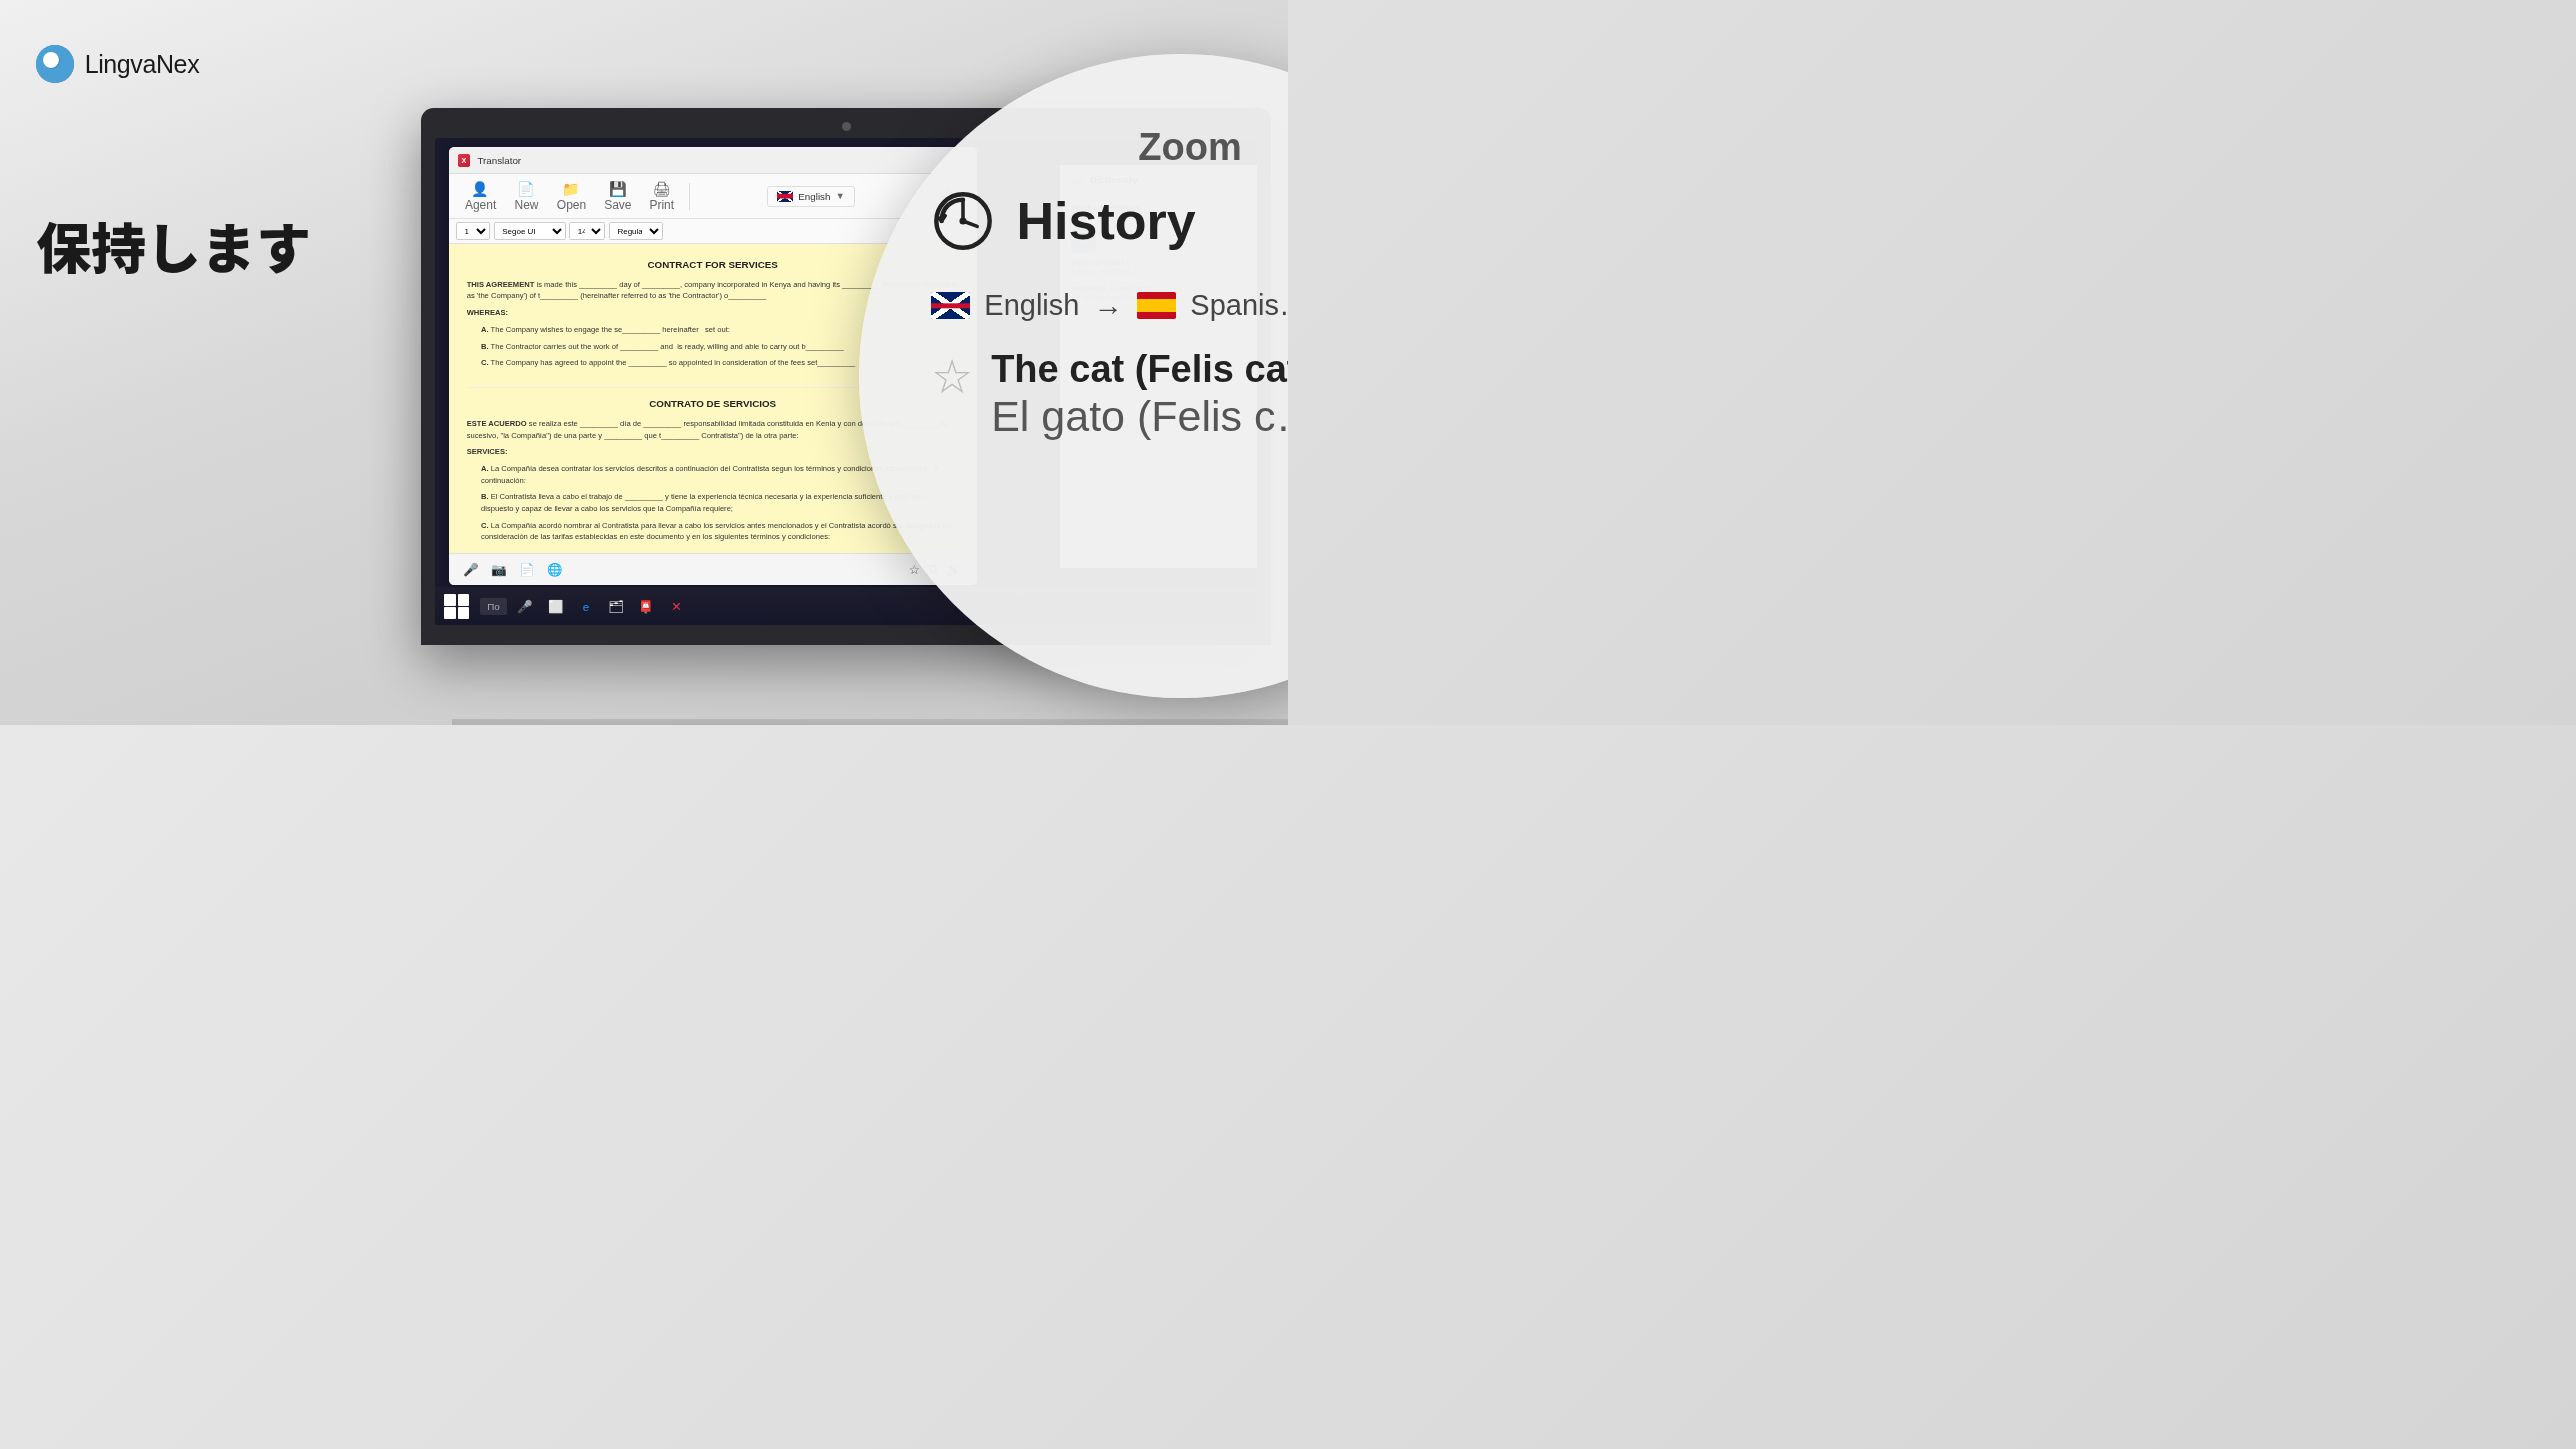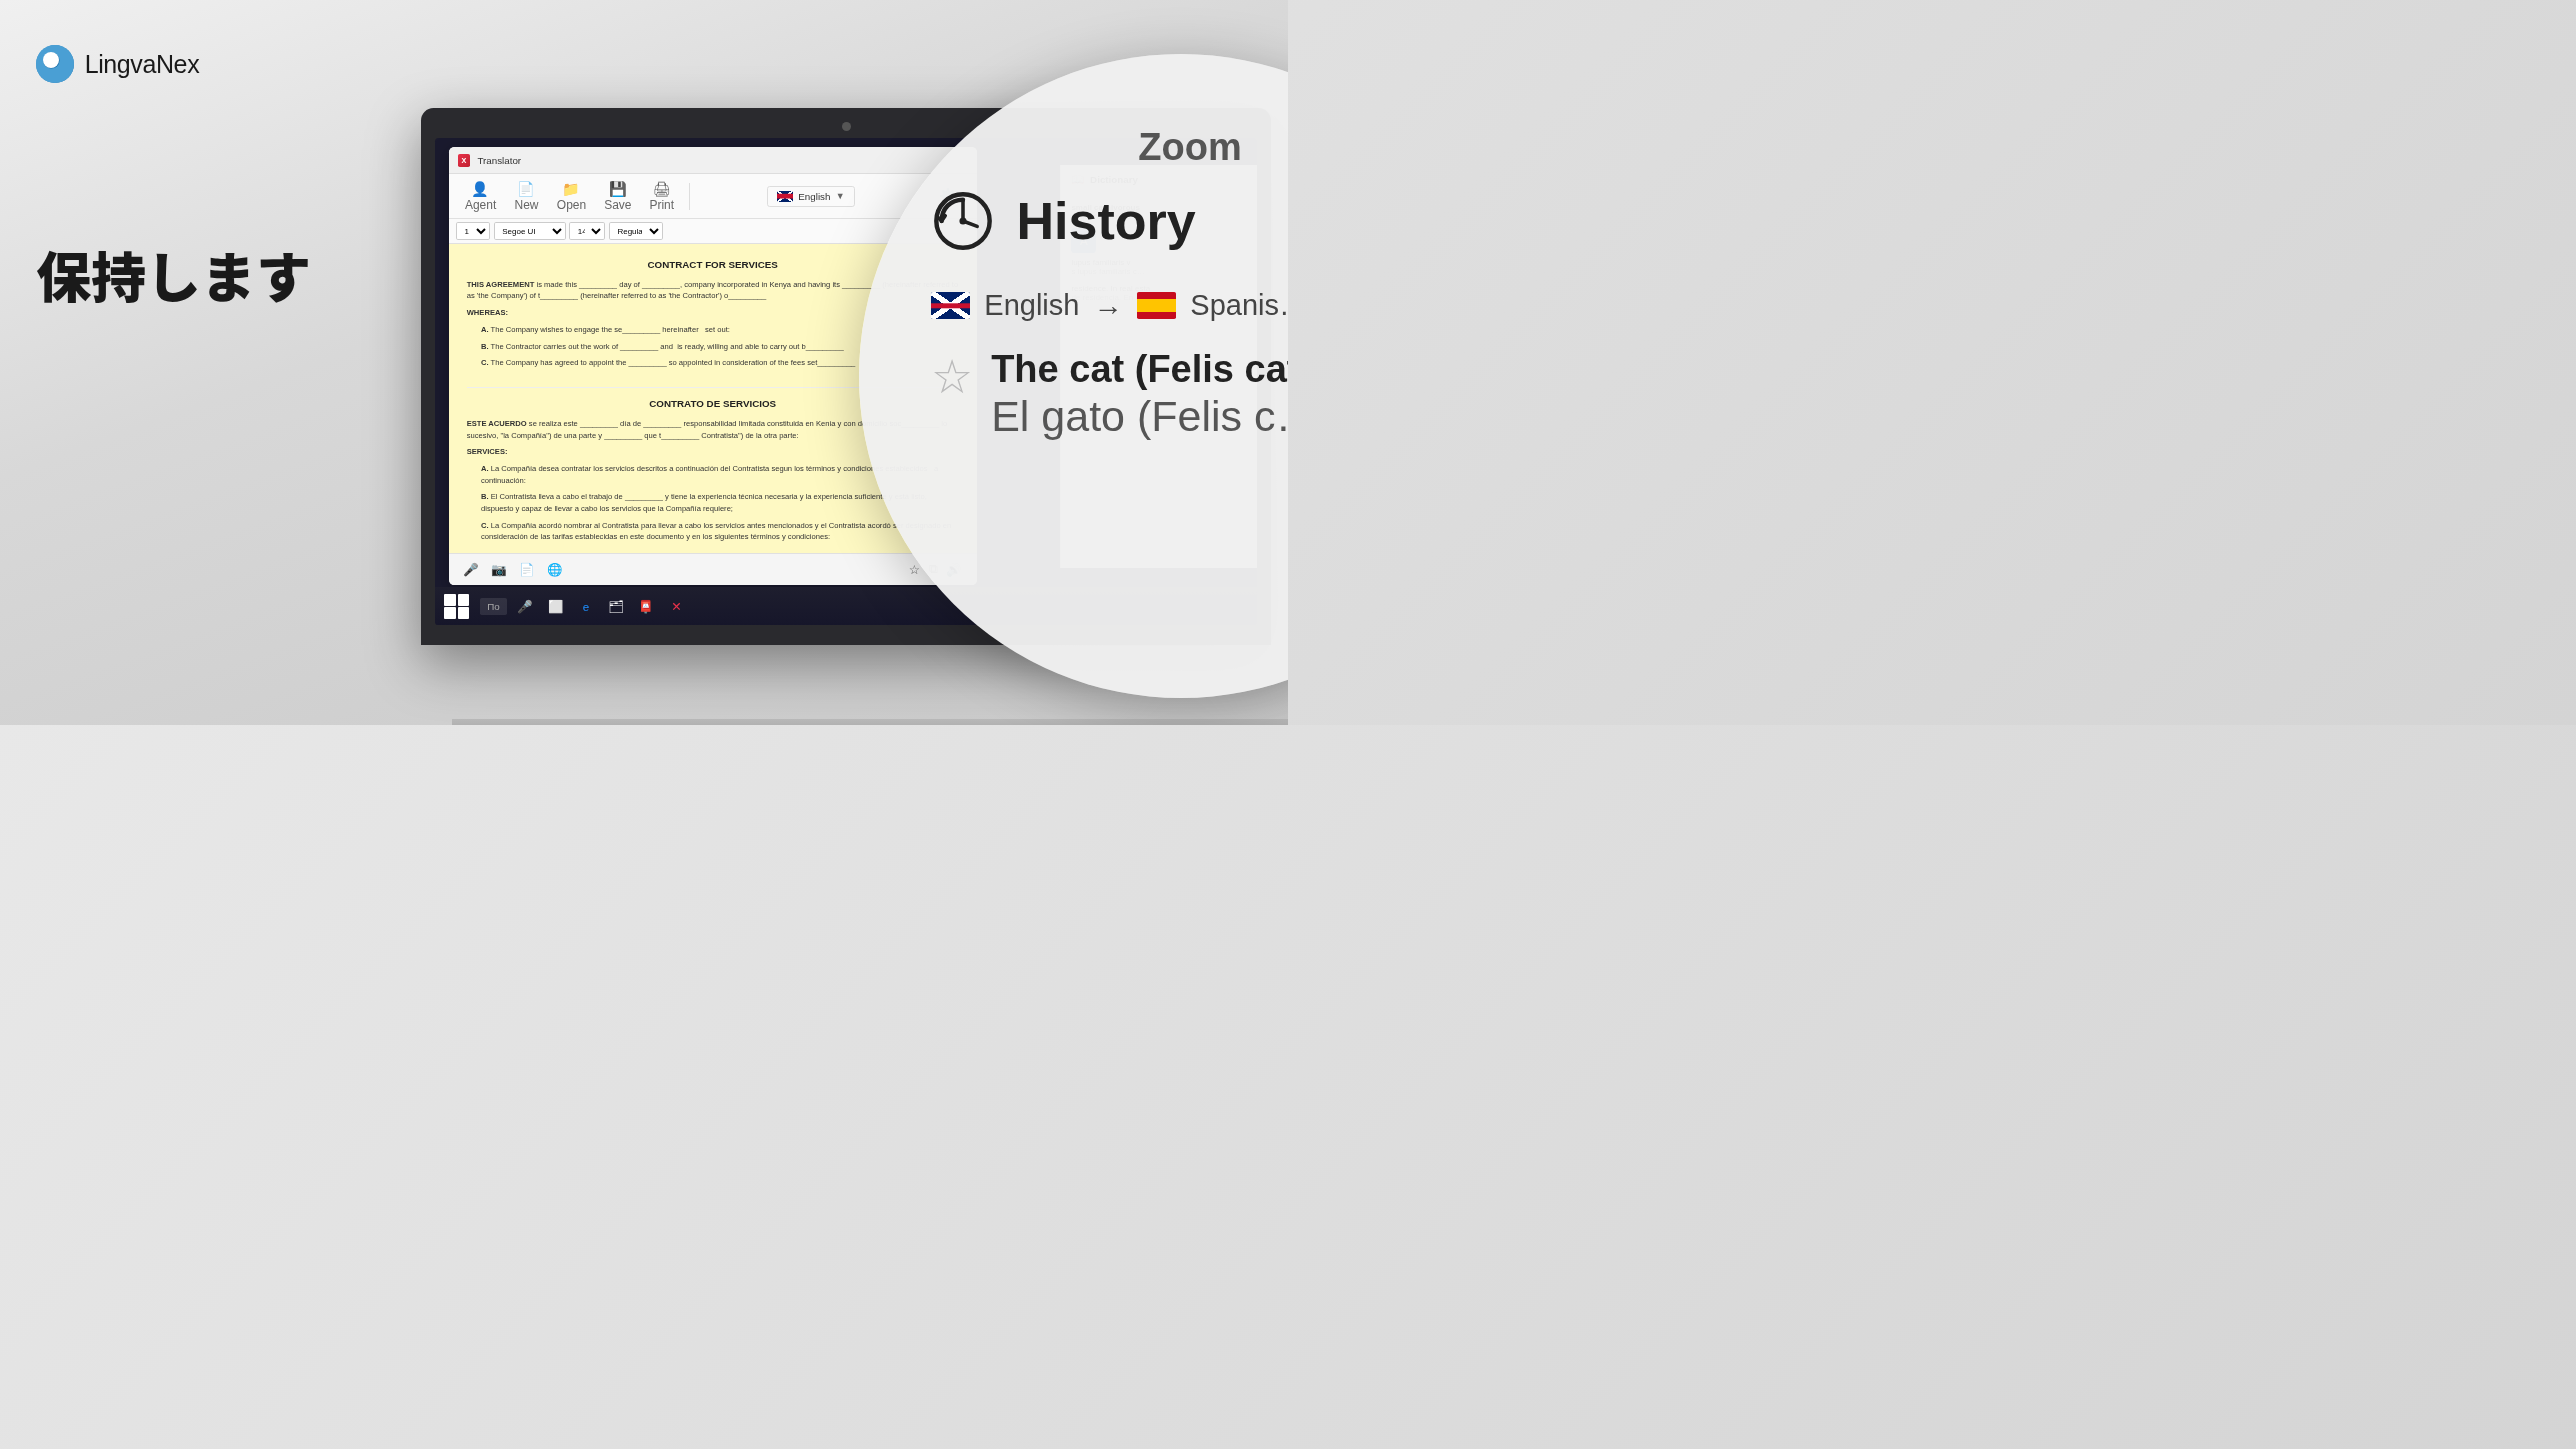--- a/index.html
+++ b/index.html
@@ -29,21 +29,21 @@
       height: 100%;
       display: flex;
       flex-direction: column;
       padding: 45px 36px;
     }
 
     .logo-area {
       display: flex;
       align-items: center;
       gap: 10.7px;
-      margin-bottom: 77px;
+      margin-bottom: 48px;
     }
 
     .logo-icon {
       width: 38px;
       height: 38px;
       background: linear-gradient(135deg, #4a9fd4 0%, #1e6fa8 100%);
       border-radius: 50%;
       position: relative;
       display: flex;
       align-items: center;

